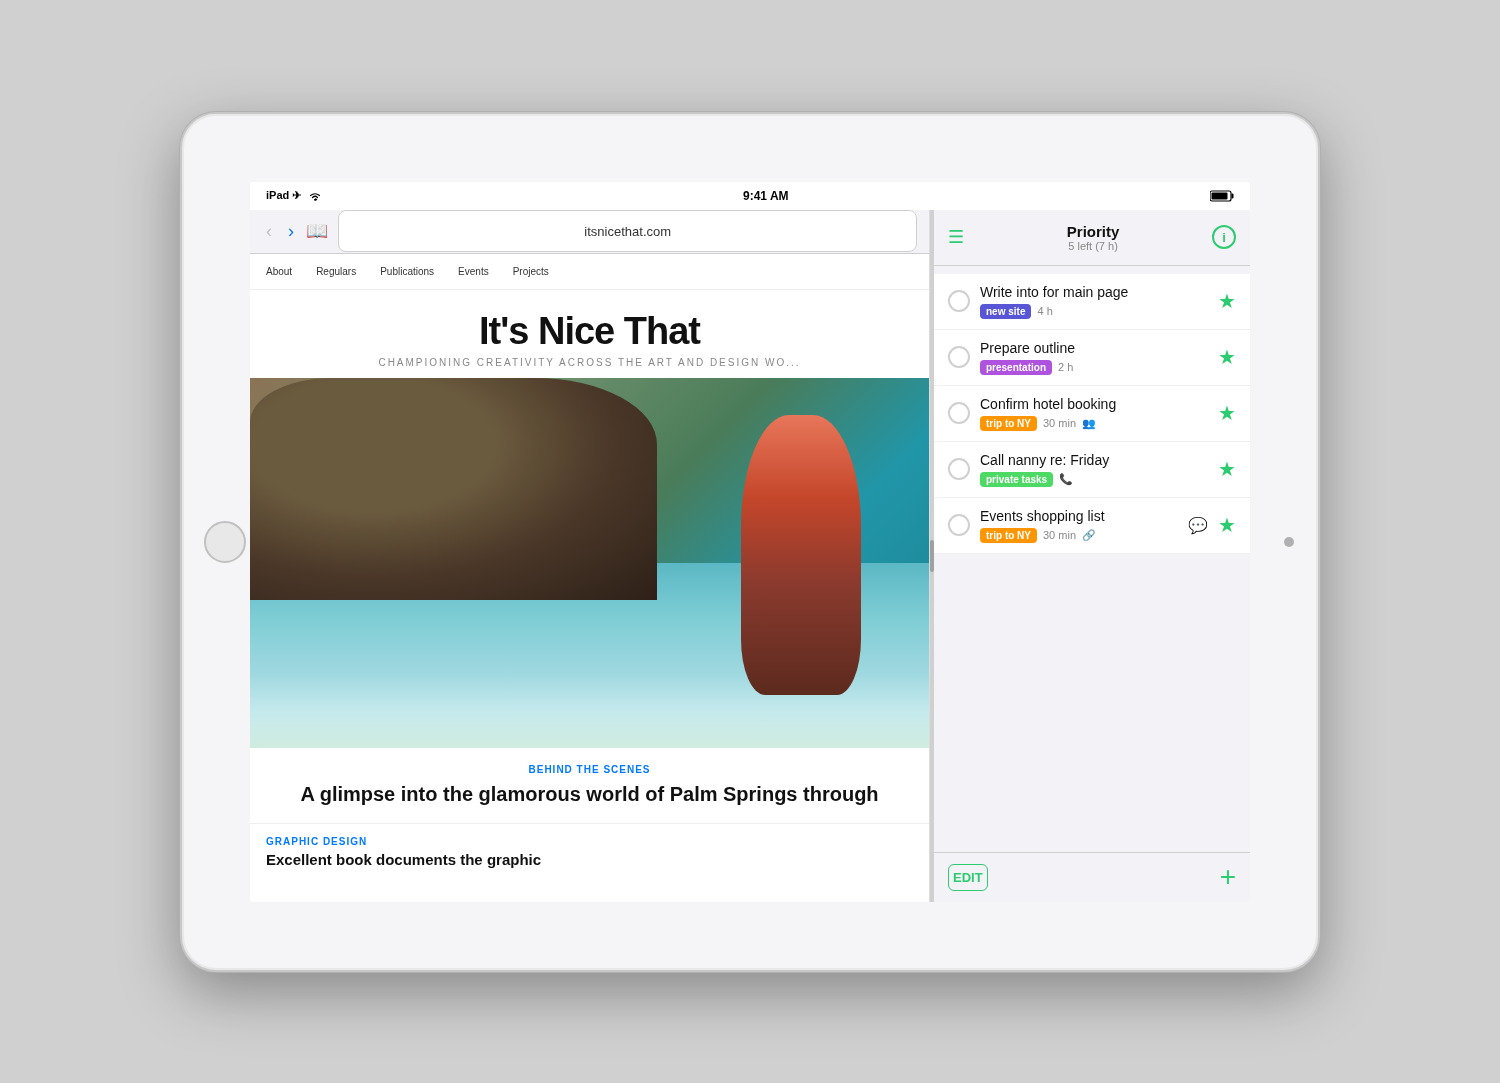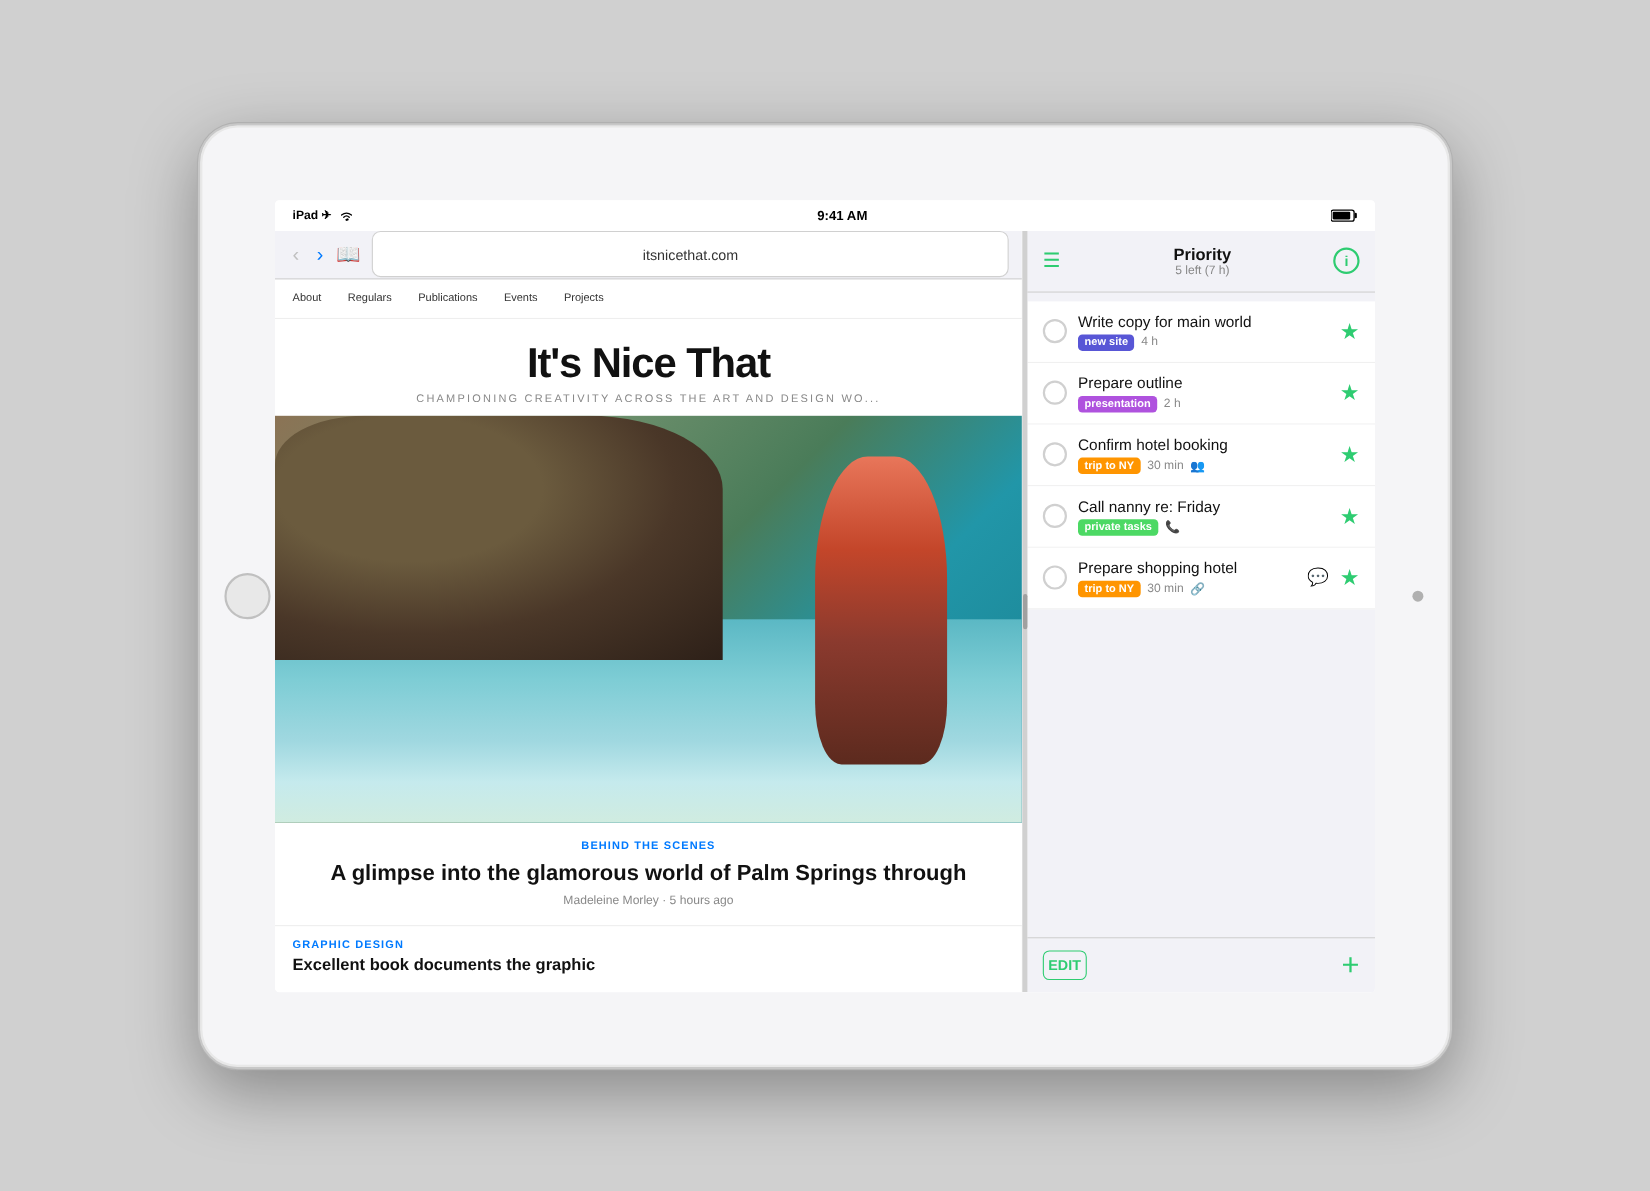--- a/index.html
+++ b/index.html
@@ -513,21 +513,20 @@
             <div class="site-tagline">CHAMPIONING CREATIVITY ACROSS THE ART AND DESIGN WO...</div>
           </div>
 
           <div class="hero-image">
             <div class="hero-figure"></div>
           </div>
 
           <div class="article-section">
             <div class="article-category">BEHIND THE SCENES</div>
             <div class="article-title">A glimpse into the glamorous world of Palm Springs through</div>
-            <div class="article-meta">Madeleine Morley · 5 hours ago</div>
           </div>
 
           <div class="article-section2">
             <div class="article-cat2">GRAPHIC DESIGN</div>
             <div class="article-title2">Excellent book documents the graphic</div>
           </div>
         </div>
       </div>
 
       <div class="panel-divider"></div>
@@ -541,21 +540,21 @@
             <div class="task-header-subtitle">5 left (7 h)</div>
           </div>
           <div class="task-info-icon">i</div>
         </div>
 
         <div class="task-list">
 
           <div class="task-item">
             <div class="task-checkbox"></div>
             <div class="task-content">
-              <div class="task-title">Write copy for main world</div>
+              <div class="task-title">Write into for main page</div>
               <div class="task-meta">
                 <span class="task-tag tag-new-site">new site</span>
                 <span class="task-duration">4 h</span>
               </div>
             </div>
             <span class="task-star">★</span>
           </div>
 
           <div class="task-item">
             <div class="task-checkbox"></div>
@@ -590,21 +589,21 @@
                 <span class="task-tag tag-private">private tasks</span>
                 <span class="task-icon">📞</span>
               </div>
             </div>
             <span class="task-star">★</span>
           </div>
 
           <div class="task-item">
             <div class="task-checkbox"></div>
             <div class="task-content">
-              <div class="task-title">Prepare shopping hotel</div>
+              <div class="task-title">Events shopping list</div>
               <div class="task-meta">
                 <span class="task-tag tag-trip-ny">trip to NY</span>
                 <span class="task-duration">30 min</span>
                 <span class="task-icon">🔗</span>
               </div>
             </div>
             <span class="task-comment-icon">💬</span>
             <span class="task-star">★</span>
           </div>
 

